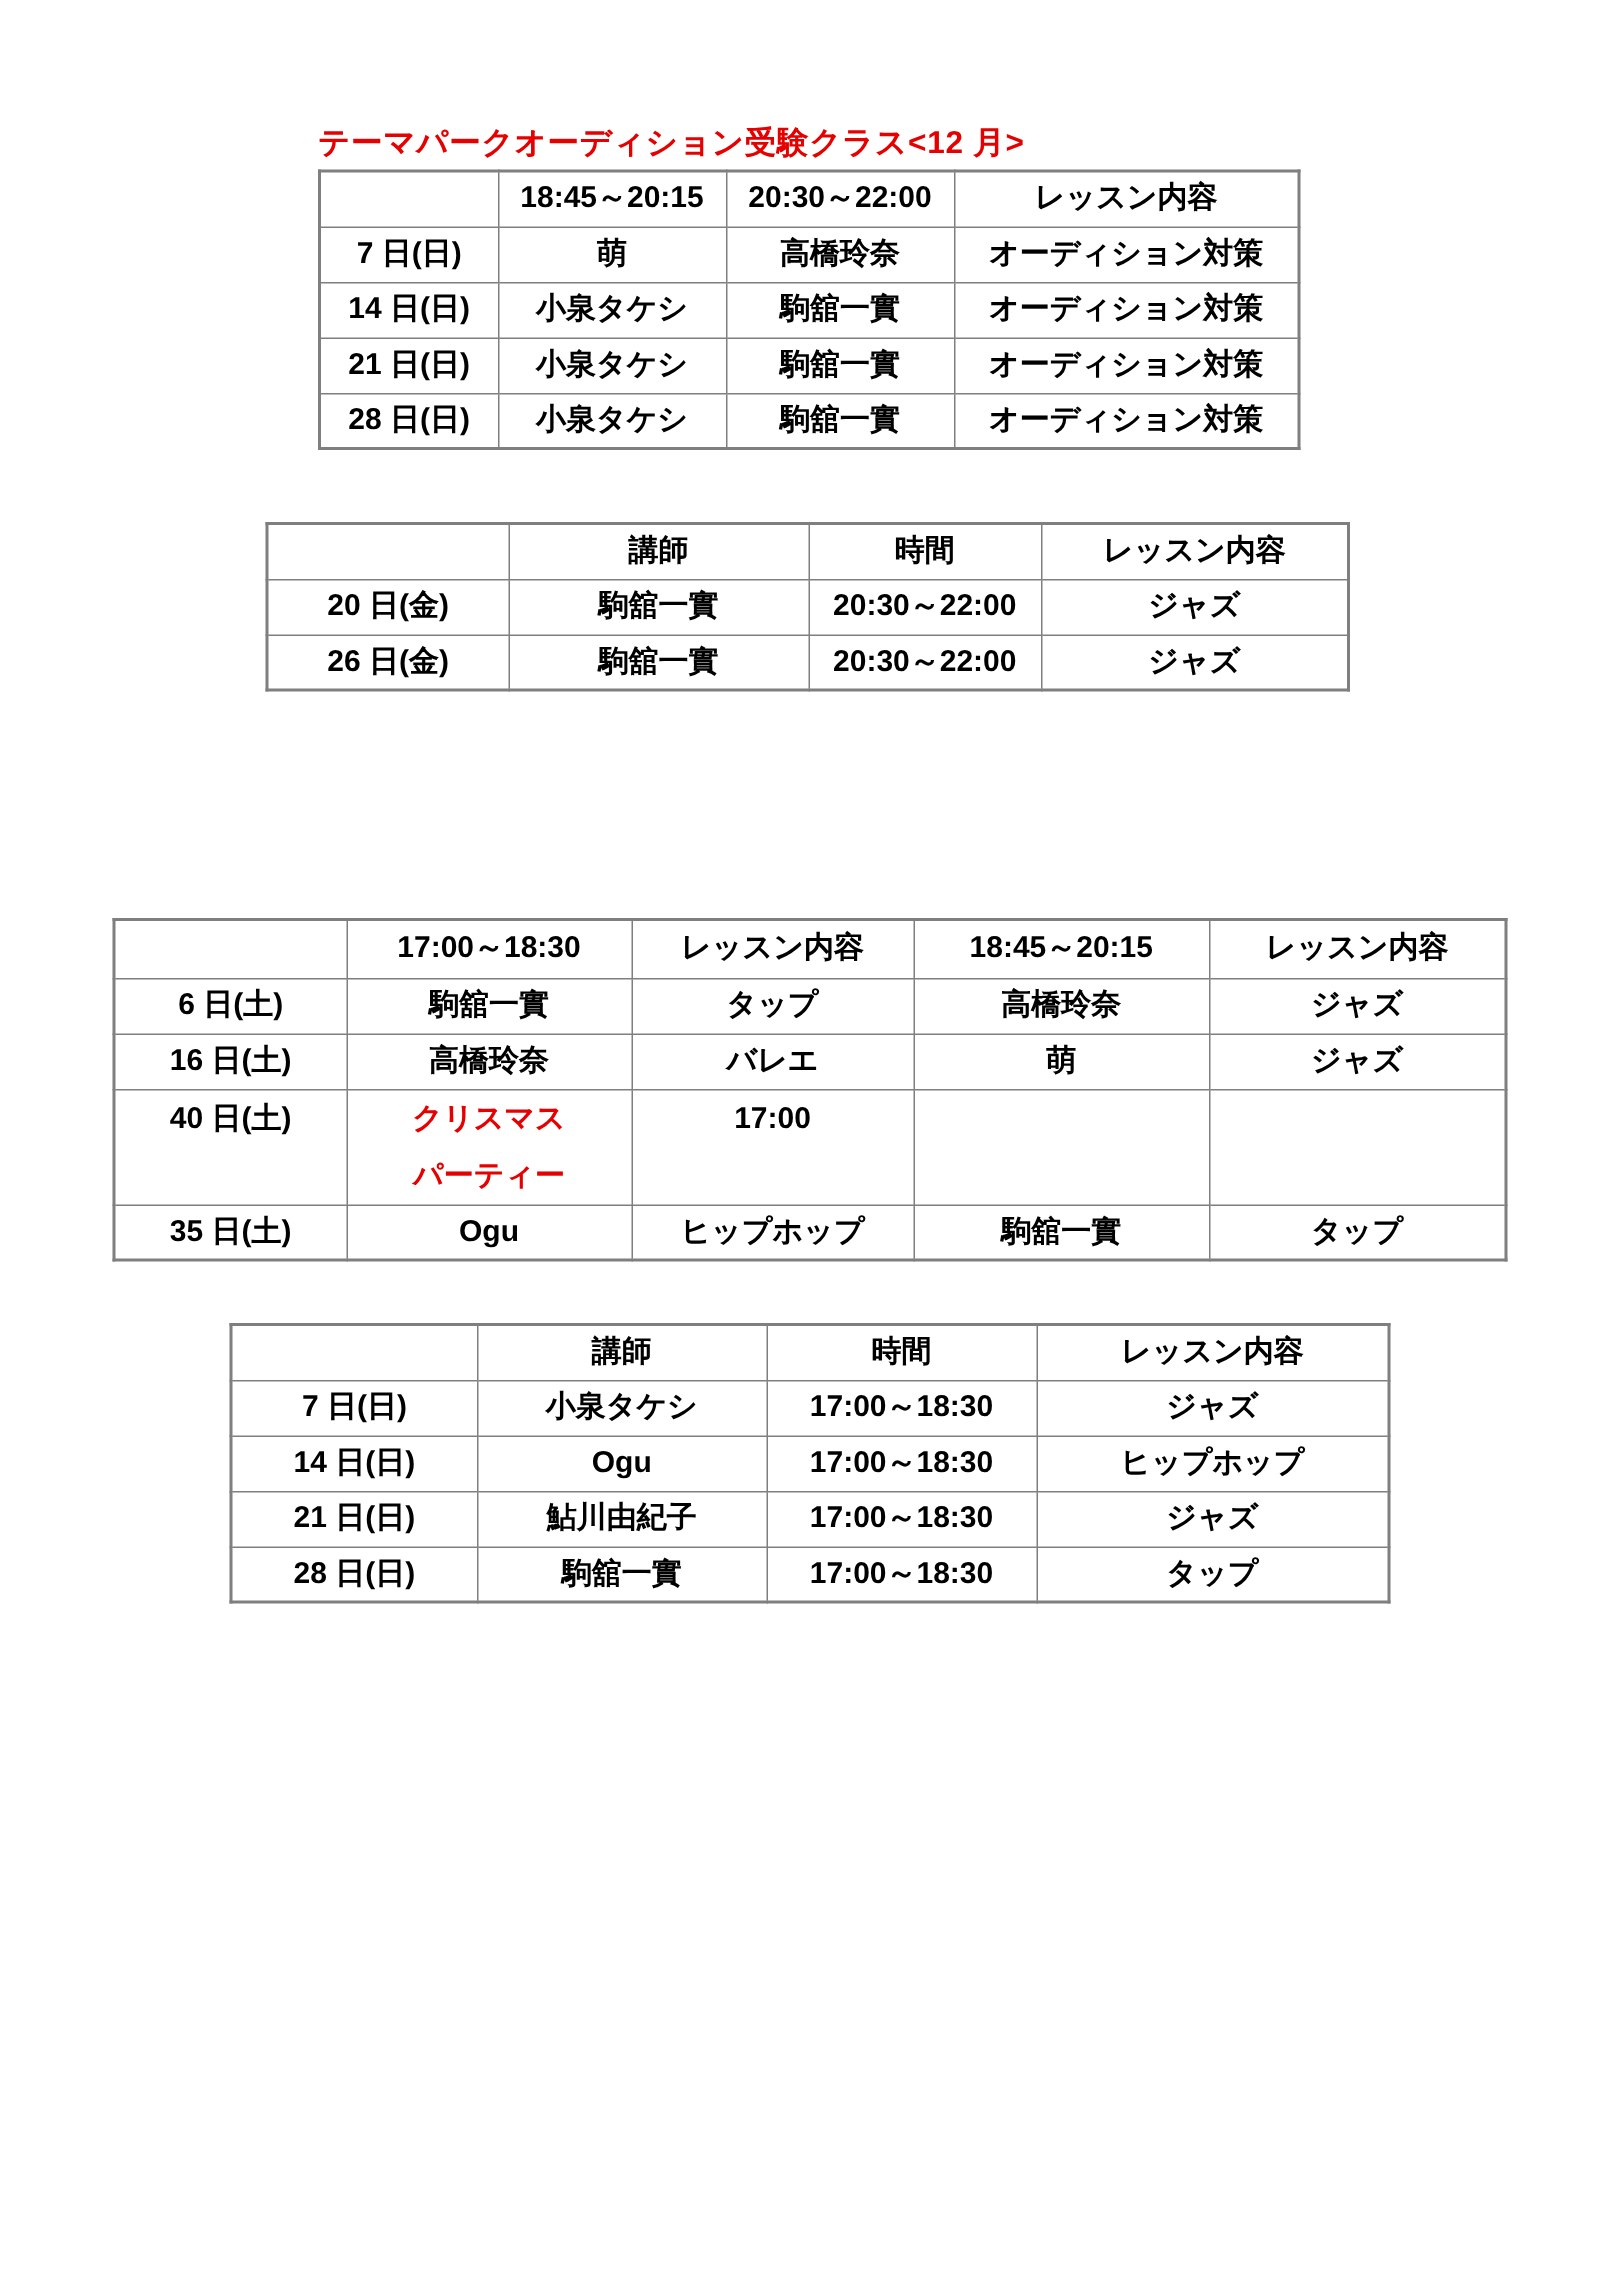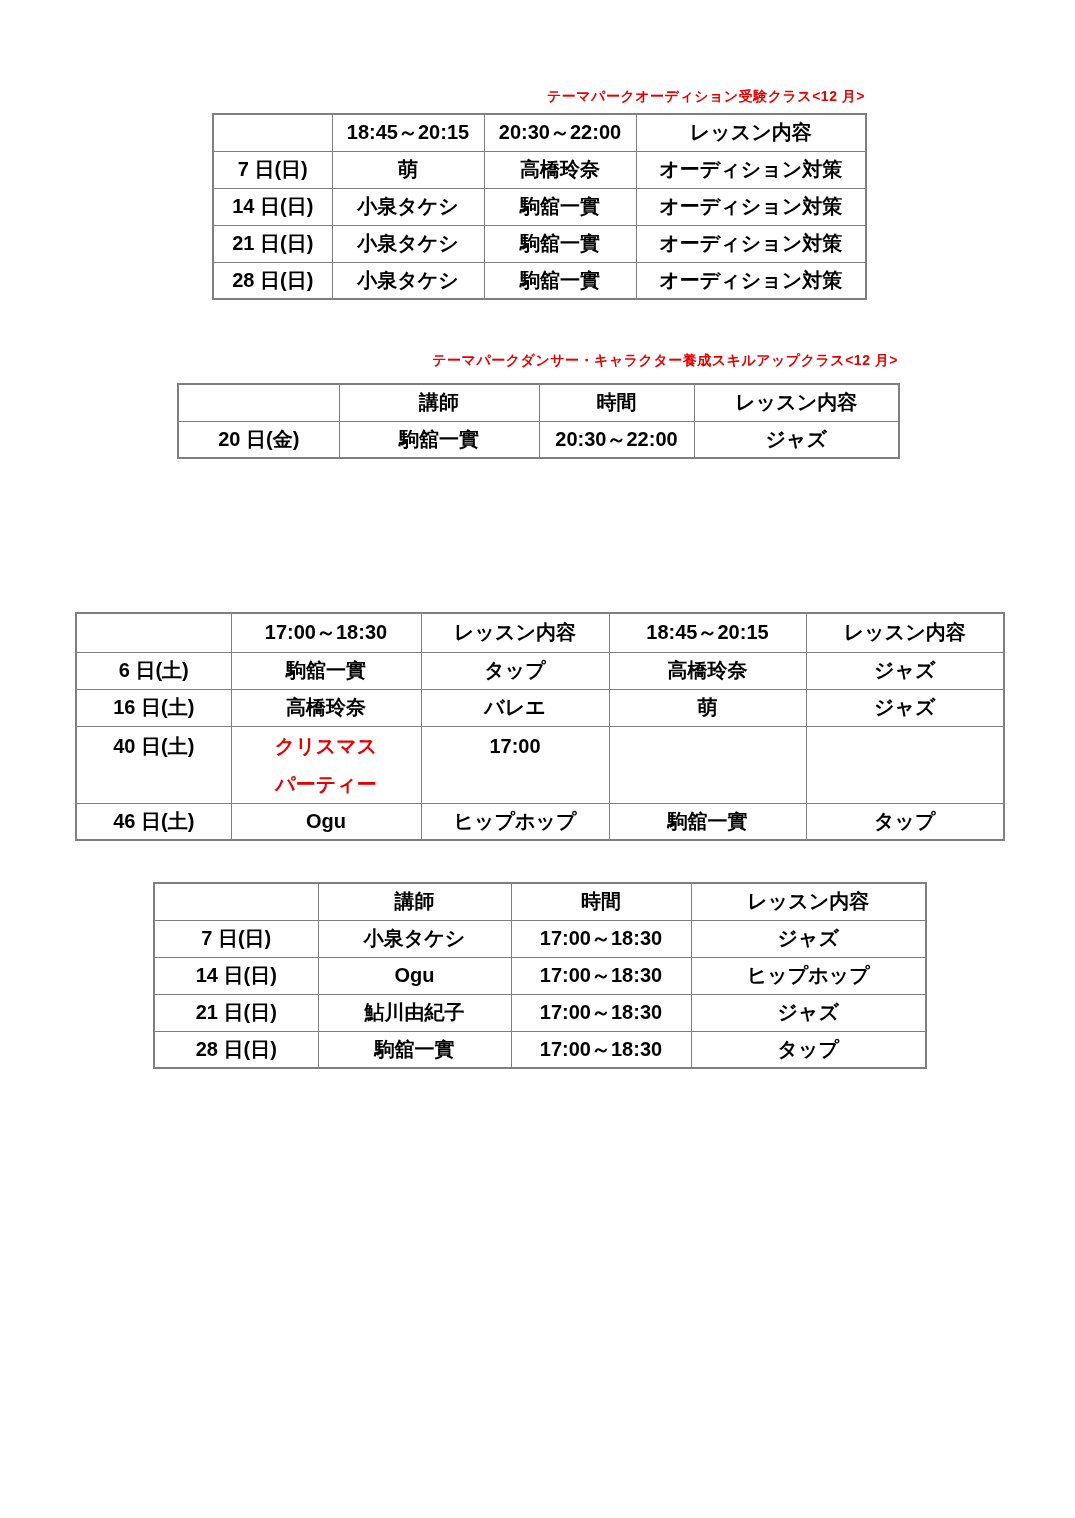--- a/index.html
+++ b/index.html
@@ -20,23 +20,23 @@
     background: var(--bg);
     overflow: hidden;
   }
   .sec { position: absolute; }
   #sec1 { left: 212px; top: 84px;  width: 653px; }
   #sec2 { left: 177px; top: 348px; width: 721px; }
   #sec3 { left: 75px;  top: 612px; width: 928px; }
   #sec4 { left: 153px; top: 882px; width: 772px; }
 
   .tbl-title {
-    text-align: right;
+    text-align: left;
     color: var(--red);
-    font-size: 14px;
+    font-size: 21px;
     font-weight: bold;
     line-height: 24px;
     margin-bottom: 5px;
     white-space: nowrap;
     letter-spacing: 0.5px;
   }
   #sec2 .tbl-title { margin-bottom: 11px; }
 
   table.tbl {
     border-collapse: collapse;
@@ -110,39 +110,44 @@
             <td>28 日(日)</td>
             <td>小泉タケシ</td>
             <td>駒舘一實</td>
             <td>オーディション対策</td>
           </tr>
         </tbody>
       </table>
   </div>
 
   <div class="sec" id="sec2">
-    <div class="tbl-title">テーマパークダンサー・キャラクター養成スキルアップクラス&lt;12 月&gt;</div>
     <table class="tbl">
         <colgroup>
           <col style="width: 161px;">
           <col style="width: 200px;">
           <col style="width: 155px;">
           <col style="width: 205px;">
         </colgroup>
         <thead>
           <tr>
             <th></th>
             <th>講師</th>
             <th>時間</th>
             <th>レッスン内容</th>
           </tr>
         </thead>
         <tbody>
           <tr>
             <td>20 日(金)</td>
+            <td>駒舘一實</td>
+            <td>20:30～22:00</td>
+            <td>ジャズ</td>
+          </tr>
+          <tr>
+            <td>26 日(金)</td>
             <td>駒舘一實</td>
             <td>20:30～22:00</td>
             <td>ジャズ</td>
           </tr>
         </tbody>
       </table>
   </div>
 
   <div class="sec" id="sec3">
     <table class="tbl">
@@ -181,21 +186,21 @@
             <td>40 日(土)</td>
             <td class="red-text">
               <div>クリスマス</div>
               <div>パーティー</div>
             </td>
             <td class="red-text">17:00</td>
             <td></td>
             <td></td>
           </tr>
           <tr>
-            <td>46 日(土)</td>
+            <td>35 日(土)</td>
             <td>Ogu</td>
             <td>ヒップホップ</td>
             <td>駒舘一實</td>
             <td>タップ</td>
           </tr>
         </tbody>
       </table>
   </div>
 
   <div class="sec" id="sec4">

